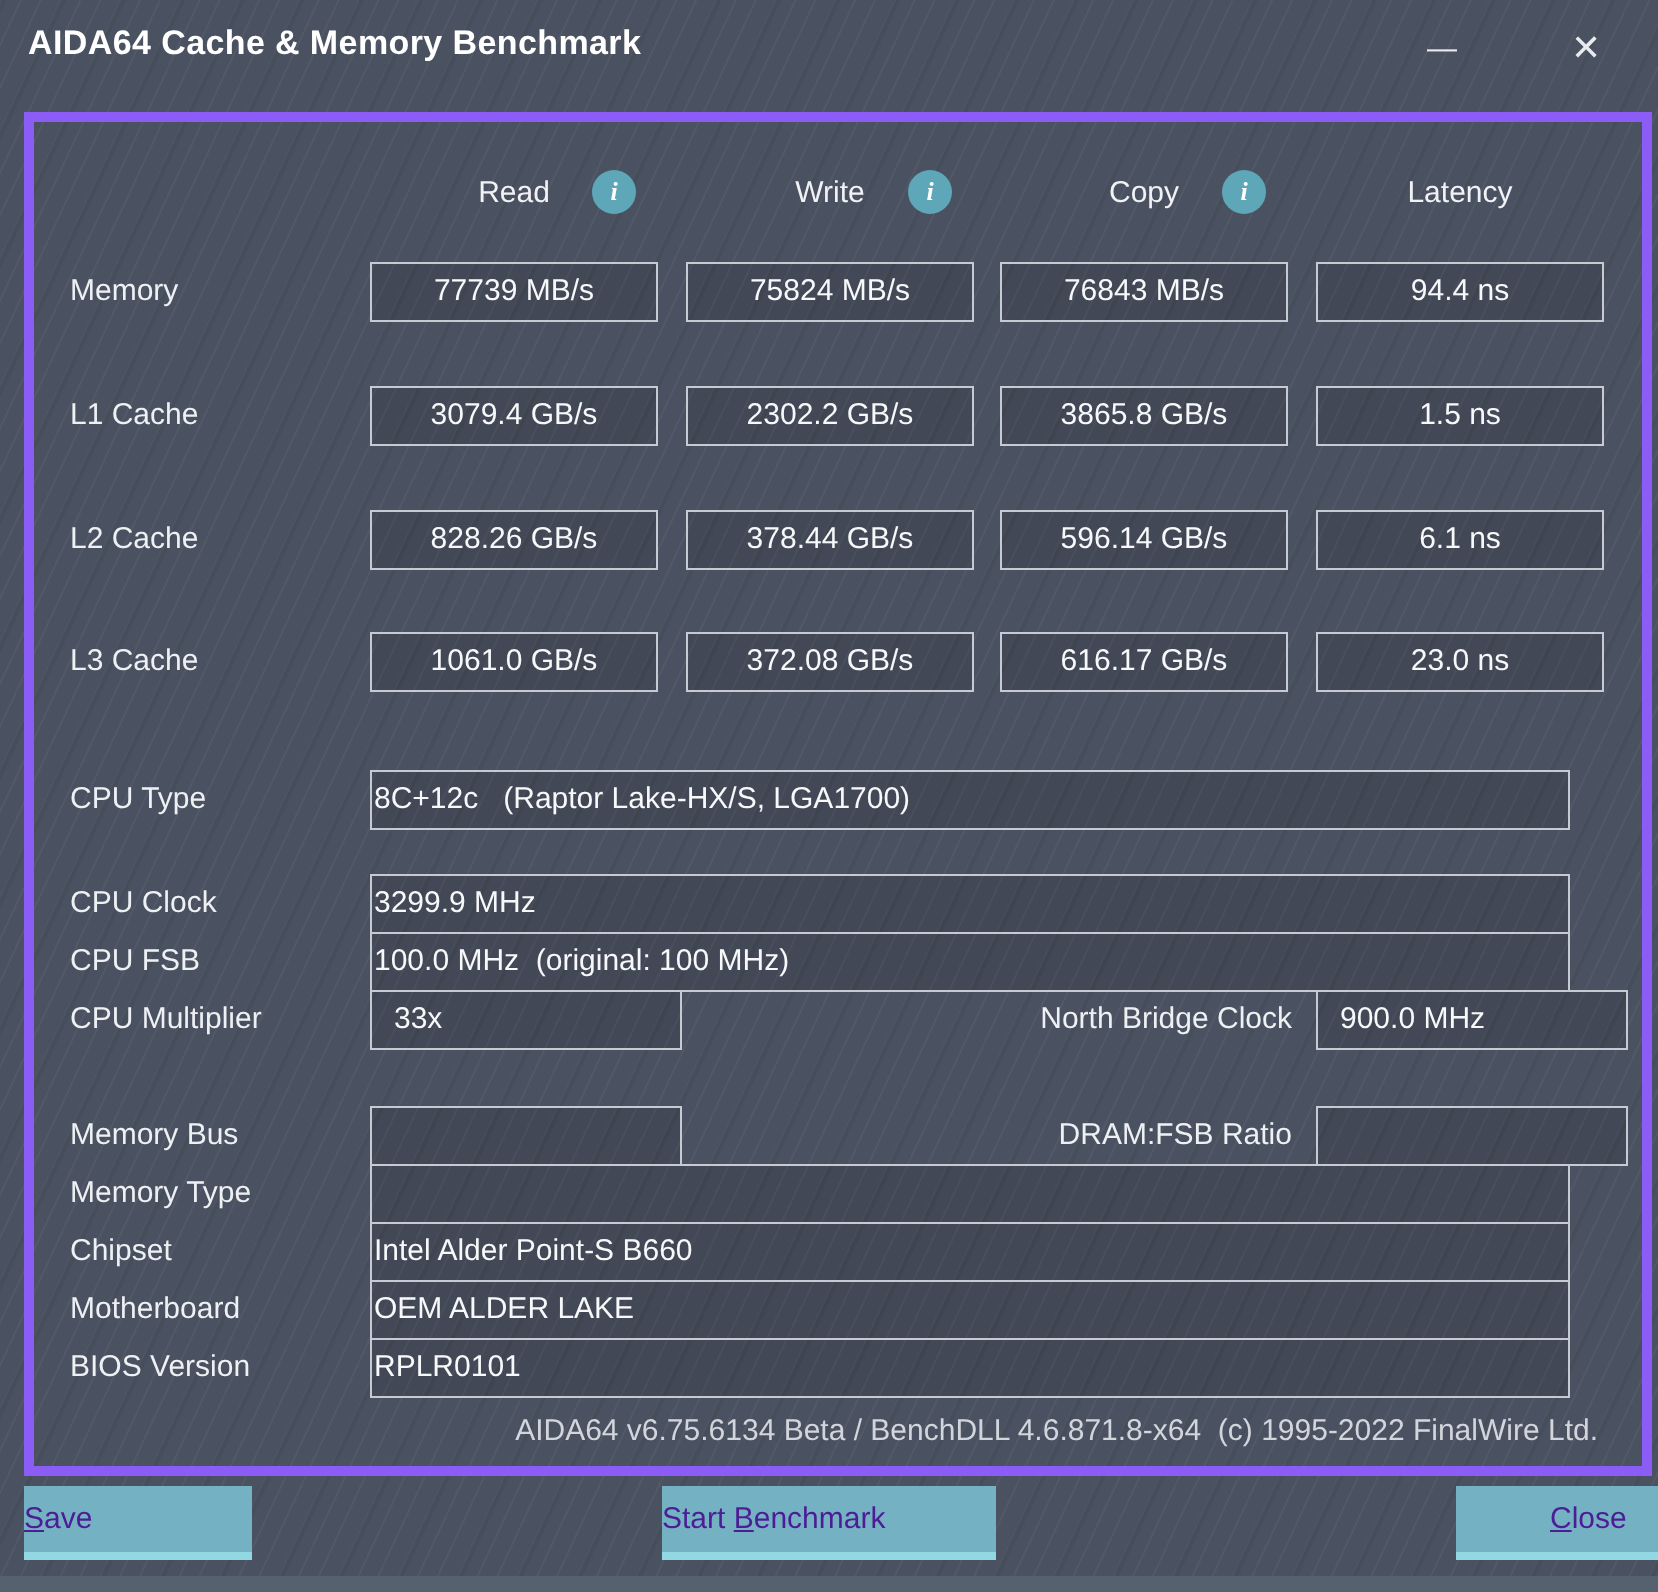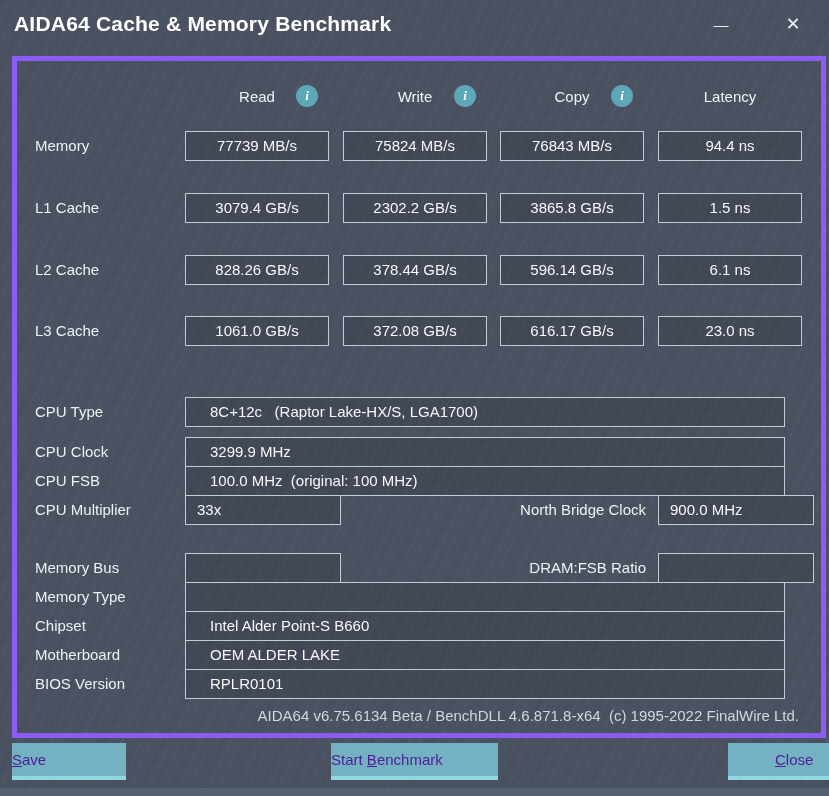--- a/index.html
+++ b/index.html
@@ -8,21 +8,21 @@
     font-family:"Liberation Sans","DejaVu Sans",sans-serif;
     background-color:#4a5160;
     background-image:
       repeating-linear-gradient(115deg, rgba(255,255,255,0.04) 0px, rgba(255,255,255,0.04) 1px, transparent 1px, transparent 9px),
       repeating-linear-gradient(115deg, rgba(0,0,0,0.05) 0px, rgba(0,0,0,0.05) 3px, transparent 3px, transparent 27px);
     color:#f2f4f7;
     -webkit-font-smoothing:antialiased;
   }
   
   .titlebar{position:absolute;left:0;top:0;width:100%;height:48px;}
-  .title{position:absolute;left:14px;top:12px;font-size:21px;font-weight:bold;color:#ffffff;letter-spacing:0.2px;}
+  .title{position:absolute;left:14px;top:12px;font-size:17px;font-weight:bold;color:#ffffff;letter-spacing:0.2px;}
   .win-btn{position:absolute;top:8px;width:36px;height:32px;display:flex;align-items:center;justify-content:center;color:#e9ebef;}
   .win-btn.min{left:703px;font-size:15px;}
   .win-btn.close{left:775px;font-size:18px;font-weight:300;}
   
   .panel{position:absolute;left:12px;top:56px;width:804px;height:672px;border:5px solid #8b5cf6;box-sizing:content-box;}
   .rlabel{position:absolute;left:18px;font-size:15px;color:#eef1f4;line-height:30px;white-space:nowrap;}
   
   .hcell{position:absolute;top:25px;width:144px;height:24px;text-align:center;font-size:15px;color:#f0f2f5;line-height:22px;}
   .hc1{left:168px}.hc2{left:326px}.hc3{left:483px}.hc4{left:641px}
   .info{
@@ -32,21 +32,21 @@
   }
   
   .row{position:absolute;left:0;width:100%;height:30px;margin-top:12px;}
   .vbox,.lbox,.fbox{
     position:absolute;height:30px;box-sizing:border-box;
     border:1px solid #c6cbd3;background:rgba(0,0,0,0.10);
     font-size:15px;color:#f6f8fa;line-height:28px;white-space:pre;
   }
   .vbox{width:144px;text-align:center;}
   .lbox{width:156px;text-align:left;padding-left:11px;}
-  .fbox{left:168px;width:600px;text-align:left;padding-left:24px;}
+  .fbox{left:168px;width:600px;text-align:left;padding-left:1px;}
   .c1{left:168px}.c2{left:326px}.c3{left:483px}.c4{left:641px}
   .inline-label{position:absolute;left:320px;width:309px;text-align:right;font-size:15px;color:#eef1f4;line-height:30px;}
   .footer{position:absolute;top:646px;right:22px;font-size:15px;color:#d2d6dc;white-space:pre;}
   
   .btn{
     position:absolute;top:743px;height:33px;box-sizing:content-box;
     background:#74b1c3;border:none;border-bottom:4px solid #92d8e3;
     color:#4c1d95;font-size:15px;font-family:inherit;padding:0;text-align:left;cursor:default;
   }
   .btn .key{text-decoration:underline;}
@@ -108,21 +108,21 @@
     <div class="vbox c4"><span>6.1 ns</span></div>
   </div>
   <div class="row" style="top:243px">
     <div class="rlabel">L3 Cache</div>
     <div class="vbox c1"><span>1061.0 GB/s</span></div>
     <div class="vbox c2"><span>372.08 GB/s</span></div>
     <div class="vbox c3"><span>616.17 GB/s</span></div>
     <div class="vbox c4"><span>23.0 ns</span></div>
   </div>
 
-  <div class="row" style="top:324px">
+  <div class="row" style="top:312px">
     <div class="rlabel">CPU Type</div>
     <div class="fbox"><span>8C+12c   (Raptor Lake-HX/S, LGA1700)</span></div>
   </div>
   <div class="row" style="top:364px">
     <div class="rlabel">CPU Clock</div>
     <div class="fbox"><span>3299.9 MHz</span></div>
   </div>
   <div class="row" style="top:393px">
     <div class="rlabel">CPU FSB</div>
     <div class="fbox"><span>100.0 MHz  (original: 100 MHz)</span></div>

